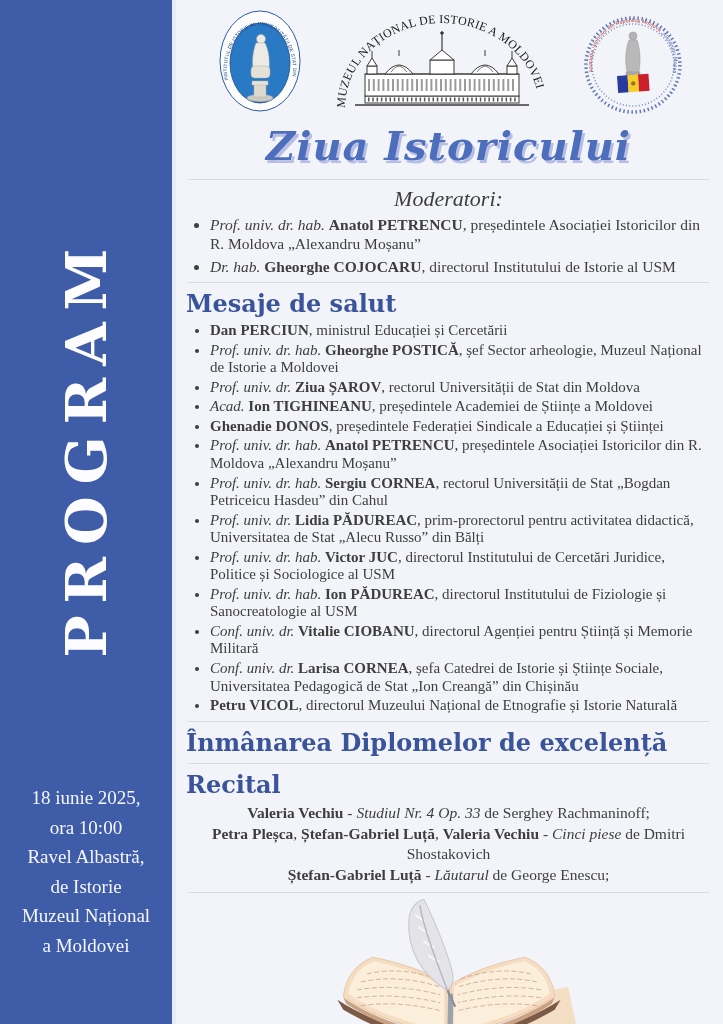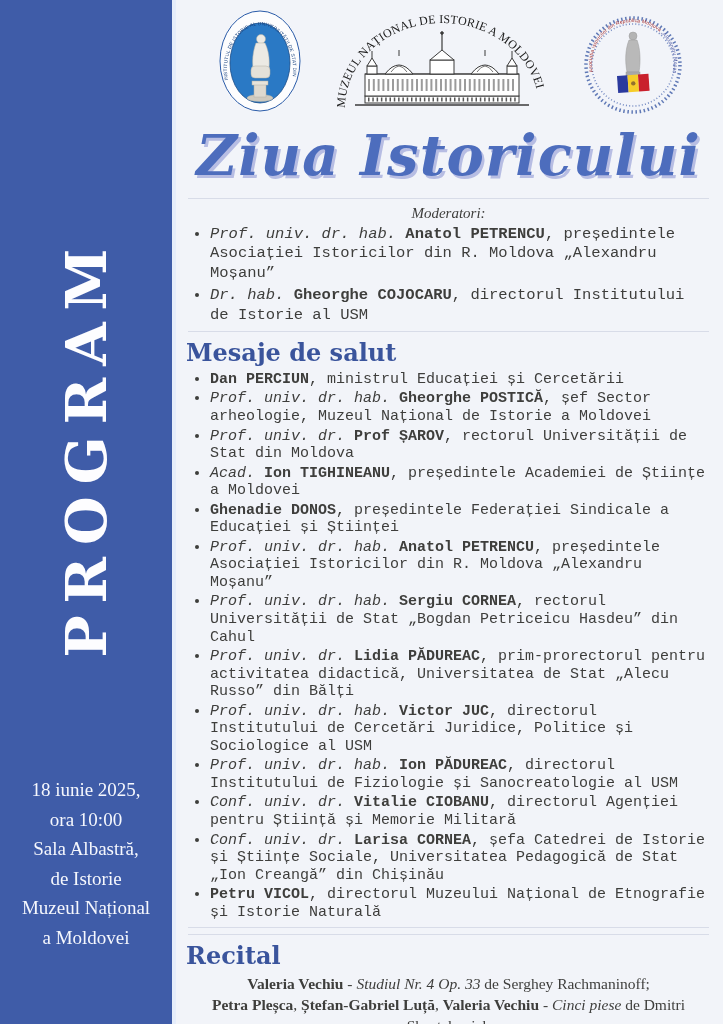--- a/index.html
+++ b/index.html
@@ -20,77 +20,77 @@
     background:#e6edfa;
   }
   .program-vertical{
     position:absolute;top:447px;left:50%;
     transform:translate(-50%,-50%) rotate(-90deg);
     font-family:"DejaVu Serif", serif;
     font-weight:bold;font-size:56px;letter-spacing:12px;
     white-space:nowrap;color:#fdfdff;
   }
   .event-details{
-    position:absolute;bottom:72px;left:0;width:100%;
+    position:absolute;bottom:64px;left:0;width:100%;
     text-align:center;font-size:19px;line-height:1.55;color:#f5f7fd;
   }
   
   .content{
     position:absolute;left:176px;top:0;width:547px;height:1024px;
     padding:0 12px 0 10px;box-sizing:border-box;
   }
   .logos-row{
     display:flex;justify-content:space-between;align-items:flex-start;
     padding:8px 26px 0 32px;height:112px;box-sizing:border-box;
   }
   .poster-title{
     margin:10px 0 10px;text-align:center;
     font-family:"DejaVu Serif", serif;
     font-style:italic;font-weight:bold;
-    font-size:56px;letter-spacing:1px;
+    font-size:40px;letter-spacing:1px;
     color:#4d6dbd;
     text-shadow:2.5px 2.5px 0 rgba(150,160,215,.65);
   }
   hr.divider{
     border:none;border-top:1.5px solid #d8dce8;margin:6px 2px;
   }
   .moderators-label{
-    text-align:center;font-style:italic;font-size:15px;
+    text-align:center;font-style:italic;font-size:22px;
     margin:4px 0 2px;color:#3e3e3c;
   }
   .section-heading{
     text-align:left;font-family:"DejaVu Serif", serif;
     font-weight:600;font-size:24px;
     color:#3a549c;margin:6px 0 4px;
   }
   ul.speaker-list{
     margin:3px 0 4px;padding-left:24px;list-style:disc;
   }
   ul.speaker-list li{
-    font-size:15px;line-height:1.17;margin-bottom:2px;color:#3e3e3c;font-family:Liberation Mono, monospace;
+    font-size:15px;line-height:1.17;margin-bottom:2px;color:#3e3e3c;
   }
   ul.moderators-list li{font-size:15.5px;line-height:1.25;margin-bottom:3px;}
   .recital-lines{margin:2px 0 4px;}
   .recital-lines > div{
     text-align:center;font-size:15.5px;line-height:1.35;color:#3e3e3c;
   }
   .seg-b{font-weight:bold;}
   .seg-i{font-style:italic;}
   .book-wrap{display:flex;justify-content:center;margin-top:2px;}
   svg{display:block;}
 </style>
 </head>
 <body>
 
 <aside class="sidebar">
   <div class="program-vertical">PROGRAM</div>
   <div class="event-details">
       <div>18 iunie 2025,</div>
       <div>ora 10:00</div>
-      <div>Sala Albastră,</div>
+      <div>Ravel Albastră,</div>
       <div>de Istorie</div>
       <div>Muzeul Național</div>
       <div>a Moldovei</div>
     </div>
 </aside>
 <div class="sidebar-edge"></div>
 
 <main class="content">
 
   <header class="logos-row">
@@ -179,36 +179,37 @@
       </ul>
   </section>
 
   <hr class="divider">
 
   <section>
     <h2 class="section-heading">Mesaje de salut</h2>
     <ul class="speaker-list">
         <li><span class="seg-b">Dan PERCIUN</span><span>, ministrul Educației și Cercetării</span></li>
         <li><span class="seg-i">Prof. univ. dr. hab. </span><span class="seg-b">Gheorghe POSTICĂ</span><span>, șef Sector arheologie, Muzeul Național de Istorie a Moldovei</span></li>
-        <li><span class="seg-i">Prof. univ. dr. </span><span class="seg-b">Prof ȘAROV</span><span>, rectorul Universității de Stat din Moldova</span></li>
+        <li><span class="seg-i">Prof. univ. dr. </span><span class="seg-b">Ziua ȘAROV</span><span>, rectorul Universității de Stat din Moldova</span></li>
         <li><span class="seg-i">Acad. </span><span class="seg-b">Ion TIGHINEANU</span><span>, președintele Academiei de Științe a Moldovei</span></li>
         <li><span class="seg-b">Ghenadie DONOS</span><span>, președintele Federației Sindicale a Educației și Științei</span></li>
         <li><span class="seg-i">Prof. univ. dr. hab. </span><span class="seg-b">Anatol PETRENCU</span><span>, președintele Asociației Istoricilor din R. Moldova „Alexandru Moșanu”</span></li>
         <li><span class="seg-i">Prof. univ. dr. hab. </span><span class="seg-b">Sergiu CORNEA</span><span>, rectorul Universității de Stat „Bogdan Petriceicu Hasdeu” din Cahul</span></li>
         <li><span class="seg-i">Prof. univ. dr. </span><span class="seg-b">Lidia PĂDUREAC</span><span>, prim-prorectorul pentru activitatea didactică, Universitatea de Stat „Alecu Russo” din Bălți</span></li>
         <li><span class="seg-i">Prof. univ. dr. hab. </span><span class="seg-b">Victor JUC</span><span>, directorul Institutului de Cercetări Juridice, Politice și Sociologice al USM</span></li>
         <li><span class="seg-i">Prof. univ. dr. hab. </span><span class="seg-b">Ion PĂDUREAC</span><span>, directorul Institutului de Fiziologie și Sanocreatologie al USM</span></li>
         <li><span class="seg-i">Conf. univ. dr. </span><span class="seg-b">Vitalie CIOBANU</span><span>, directorul Agenției pentru Știință și Memorie Militară</span></li>
         <li><span class="seg-i">Conf. univ. dr. </span><span class="seg-b">Larisa CORNEA</span><span>, șefa Catedrei de Istorie și Științe Sociale, Universitatea Pedagogică de Stat „Ion Creangă” din Chișinău</span></li>
         <li><span class="seg-b">Petru VICOL</span><span>, directorul Muzeului Național de Etnografie și Istorie Naturală</span></li>
       </ul>
   </section>
 
   <hr class="divider">
 
+  <h2 class="section-heading">Înmânarea Diplomelor de excelență</h2>
 
   <hr class="divider">
 
   <section>
     <h2 class="section-heading">Recital</h2>
     <div class="recital-lines">
         <div><span class="seg-b">Valeria Vechiu</span><span> - </span><span class="seg-i">Studiul Nr. 4 Op. 33</span><span> de Serghey Rachmaninoff;</span></div>
         <div><span class="seg-b">Petra Pleșca</span><span>, </span><span class="seg-b">Ștefan-Gabriel Luță</span><span>, </span><span class="seg-b">Valeria Vechiu</span><span> - </span><span class="seg-i">Cinci piese</span><span> de Dmitri Shostakovich</span></div>
         <div><span class="seg-b">Ștefan-Gabriel Luță</span><span> - </span><span class="seg-i">Lăutarul</span><span> de George Enescu;</span></div>
       </div>

